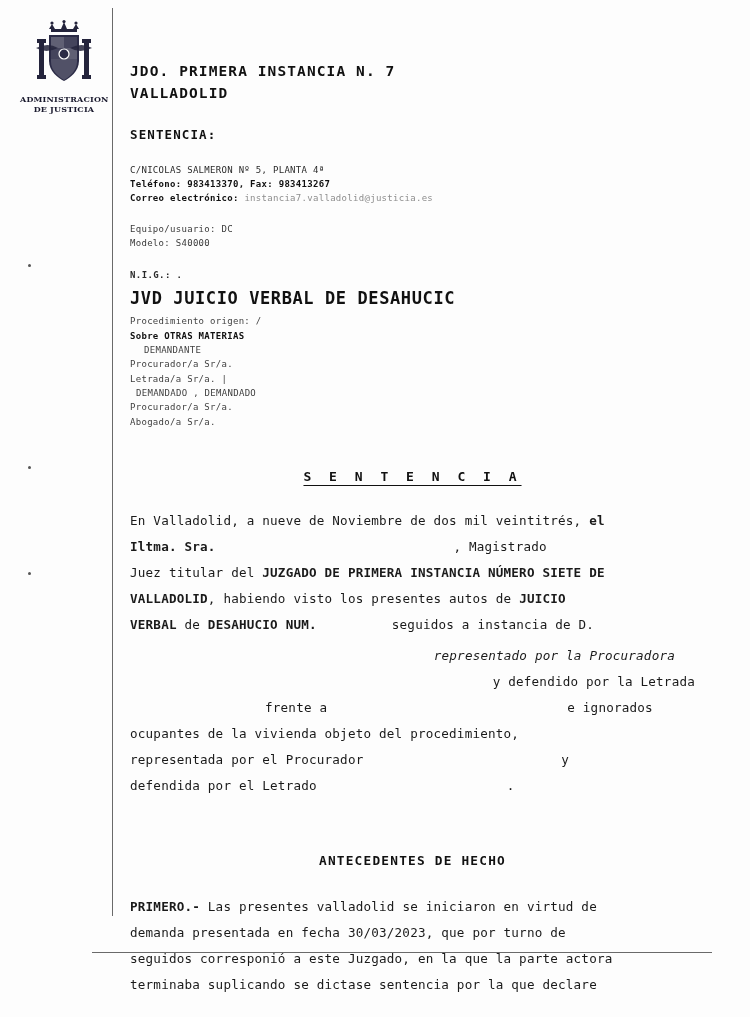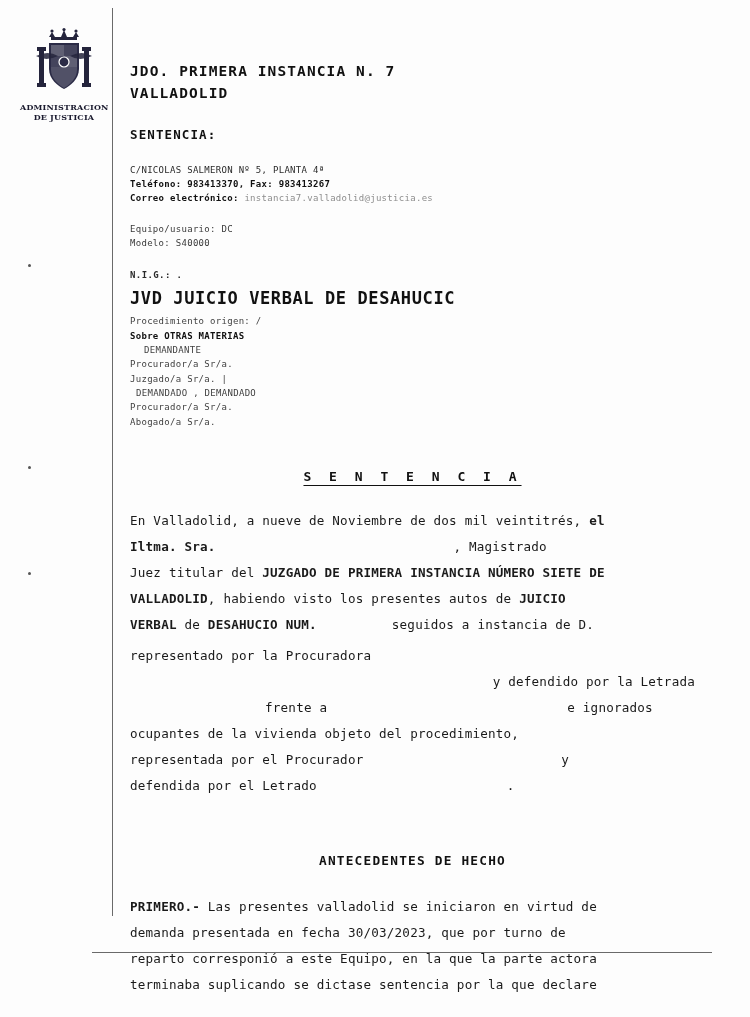--- a/index.html
+++ b/index.html
@@ -39,21 +39,21 @@
     top: 952px;
     width: 620px;
     height: 1px;
     background: #6a6a6a;
   }
 
   
   .emblem-block {
     position: absolute;
     left: 20px;
-    top: 28px;
+    top: 20px;
     width: 88px;
     text-align: center;
   }
   .emblem {
     width: 62px;
     height: 72px;
     margin: 0 auto;
     display: block;
   }
   .emblem-caption {
@@ -196,21 +196,23 @@
   .para-first {
     margin-top: 26px;
   }
 
   .indent-line {
     display: block;
     text-align: right;
   }
   .indent-right {
     display: block;
+    text-align: right;
     padding-right: 20px;
+    font-style: italic;
   }
 </style>
 </head>
 <body>
 
 <div class="page">
 
   <div class="margin-rule"></div>
   <div class="bottom-rule"></div>
 
@@ -277,21 +279,21 @@
       <div>Modelo: S40000</div>
     </div>
 
     <div class="nig-block">
       <div class="nig-line">N.I.G.: .</div>
       <div class="jvd-line">JVD JUICIO VERBAL DE DESAHUCIC</div>
       <div class="sub-line">Procedimiento origen:       /</div>
       <div class="sub-line bold">Sobre OTRAS MATERIAS</div>
       <div class="sub-line indent">DEMANDANTE</div>
       <div class="sub-line">Procurador/a Sr/a.</div>
-      <div class="sub-line">Juzgado/a Sr/a. |</div>
+      <div class="sub-line">Letrada/a Sr/a. |</div>
       <div class="sub-line indent2">DEMANDADO ,  DEMANDADO</div>
       <div class="sub-line">Procurador/a Sr/a.</div>
       <div class="sub-line">Abogado/a Sr/a.</div>
     </div>
 
     <div class="sentencia-title">S E N T E N C I A</div>
 
     <div class="para">
       <span>En Valladolid, a  nueve de Noviembre de dos mil veintitrés, </span><span class="b">el</span><br>
       <span class="b">Iltma. Sra. </span><span class="redacted" style="width:230px"></span><span>, Magistrado</span><br>
@@ -322,18 +324,18 @@
 
     <div class="para tight" style="margin-top:0">
       <span>defendida por el Letrado</span><span class="redacted" style="width:190px"></span><span>.</span>
     </div>
 
     <div class="heading-center">ANTECEDENTES DE HECHO</div>
 
     <div class="para para-first">
       <span class="b">PRIMERO.-</span><span> Las  presentes  valladolid  se  iniciaron  en  virtud  de</span><br>
       <span>demanda  presentada  en  fecha  30/03/2023,  que  por  turno  de</span><br>
-      <span>reparto corresponió a este Equipo, en la que la parte actora</span><br>
+      <span>seguidos corresponió a este Juzgado, en la que la parte actora</span><br>
       <span>terminaba  suplicando  se  dictase  sentencia  por  la  que  declare</span>
     </div>
 
   </div>
 </div>
 
 </body></html>

